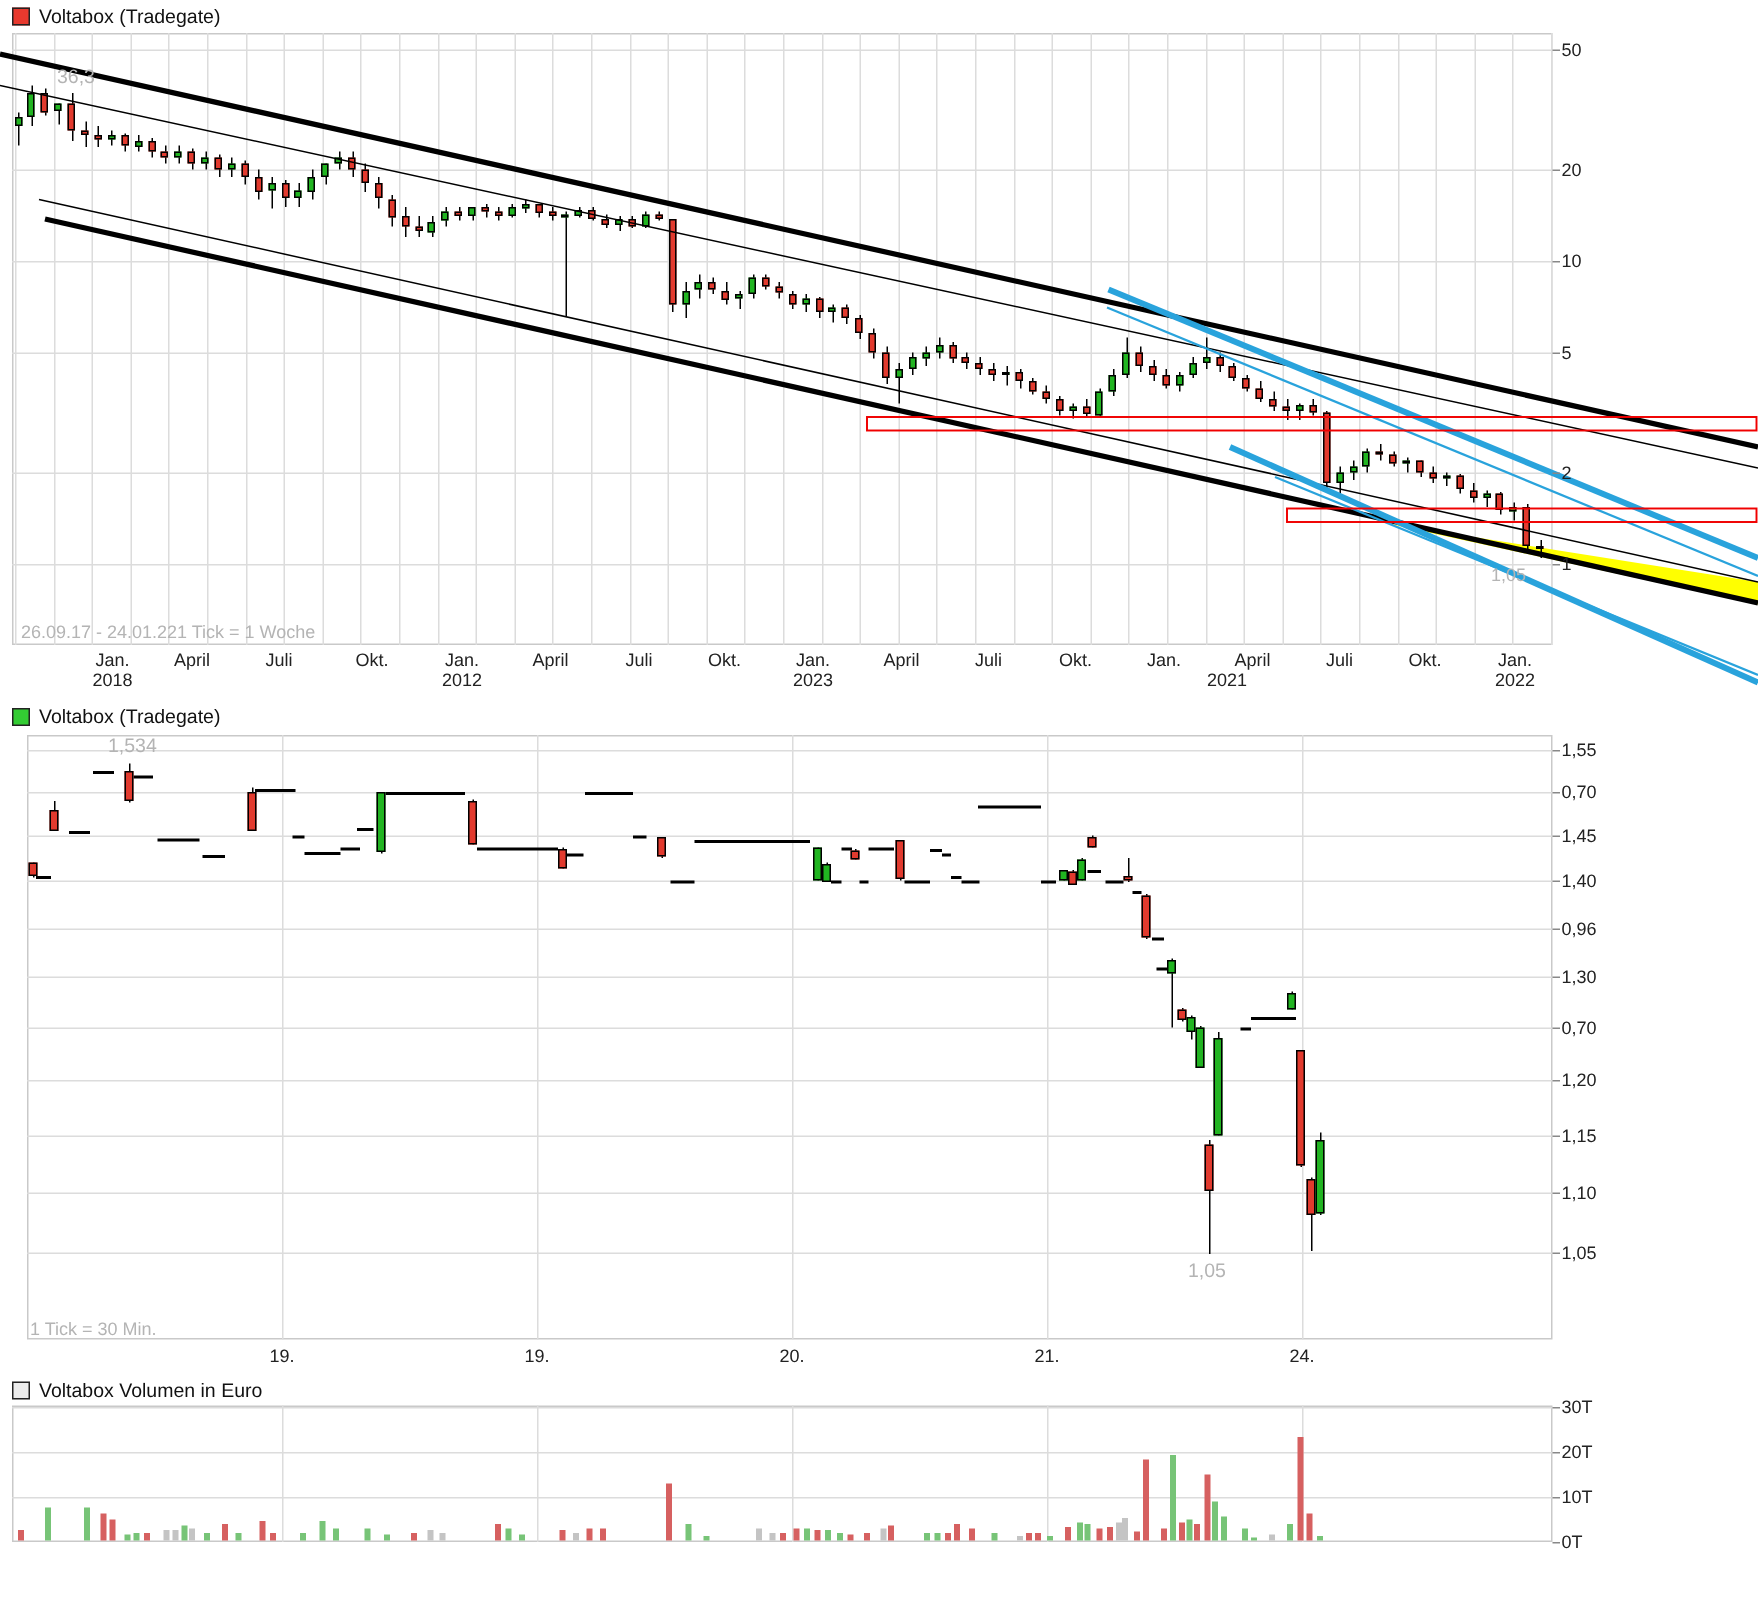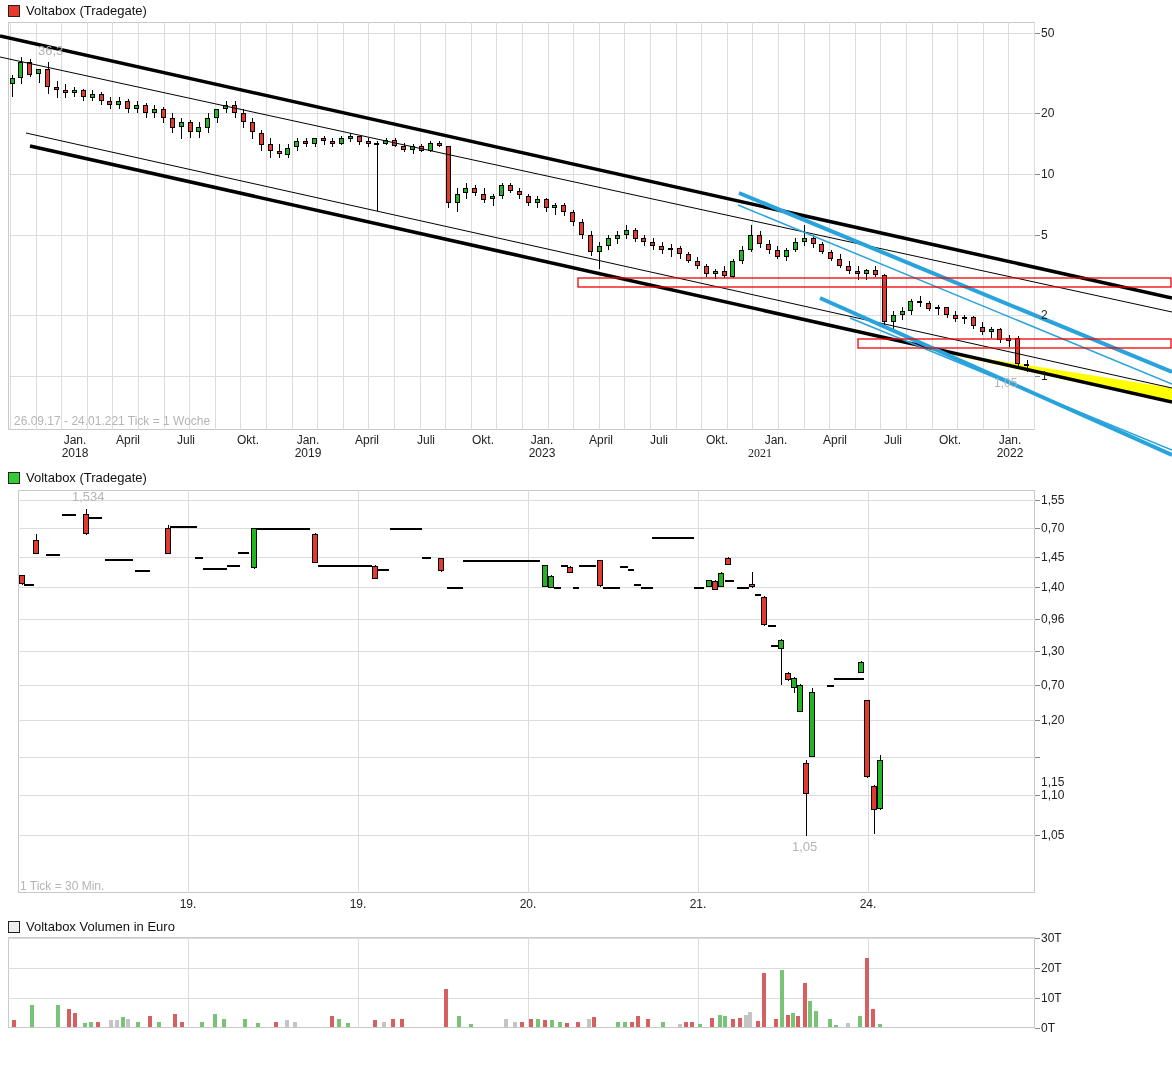--- a/index.html
+++ b/index.html
@@ -336,31 +336,31 @@
       <div class="wick" style="left: 1018px; top: 336px; width: 1px; height: 32px;"></div>
       <div class="body" style="left: 1015px; top: 338px; width: 5px; height: 26px; background: rgb(226, 58, 46);"></div>
       <div class="wick" style="left: 1027px; top: 360px; width: 1px; height: 12px;"></div>
       <div class="body" style="left: 1024px; top: 364px; width: 5px; height: 2px; background: rgb(226, 58, 46);"></div>
       <div class="xlab" style="left: 53px; top: 433px;">Jan.</div>
       <div class="xlab" style="left: 53px; top: 446px;">2018</div>
       <div class="xlab" style="left: 106px; top: 433px;">April</div>
       <div class="xlab" style="left: 164px; top: 433px;">Juli</div>
       <div class="xlab" style="left: 226px; top: 433px;">Okt.</div>
       <div class="xlab" style="left: 286px; top: 433px;">Jan.</div>
-      <div class="xlab" style="left: 286px; top: 446px;">2019</div>
+      <div class="xlab" style="left: 286px; top: 446px;">2012</div>
       <div class="xlab" style="left: 345px; top: 433px;">April</div>
       <div class="xlab" style="left: 404px; top: 433px;">Juli</div>
       <div class="xlab" style="left: 461px; top: 433px;">Okt.</div>
       <div class="xlab" style="left: 520px; top: 433px;">Jan.</div>
       <div class="xlab" style="left: 520px; top: 446px;">2023</div>
       <div class="xlab" style="left: 579px; top: 433px;">April</div>
       <div class="xlab" style="left: 637px; top: 433px;">Juli</div>
       <div class="xlab" style="left: 695px; top: 433px;">Okt.</div>
       <div class="xlab" style="left: 754px; top: 433px;">Jan.</div>
-      <div class="xlab" style="left: 738px; top: 446px; font-family: Liberation Serif, serif;">2021</div>
+      <div class="xlab" style="left: 796px; top: 446px;">2021</div>
       <div class="xlab" style="left: 813px; top: 433px;">April</div>
       <div class="xlab" style="left: 871px; top: 433px;">Juli</div>
       <div class="xlab" style="left: 928px; top: 433px;">Okt.</div>
       <div class="xlab" style="left: 988px; top: 433px;">Jan.</div>
       <div class="xlab" style="left: 988px; top: 446px;">2022</div>
       <div class="plot" style="left: 18px; top: 490px; width: 1017px; height: 403px;"></div>
       <div class="grid-v" style="left: 188px; top: 490px; width: 1px; height: 403px;"></div>
       <div class="grid-v" style="left: 358px; top: 490px; width: 1px; height: 403px;"></div>
       <div class="grid-v" style="left: 528px; top: 490px; width: 1px; height: 403px;"></div>
       <div class="grid-v" style="left: 698px; top: 490px; width: 1px; height: 403px;"></div>
@@ -383,21 +383,21 @@
       <div class="grid-h" style="left: 18px; top: 651px; width: 1017px; height: 1px;"></div>
       <div class="ylab" style="left: 1041px; top: 644px;">1,30</div>
       <div class="tick" style="left: 1035px; top: 651px; width: 5px; height: 1px;"></div>
       <div class="grid-h" style="left: 18px; top: 685px; width: 1017px; height: 1px;"></div>
       <div class="ylab" style="left: 1041px; top: 678px;">0,70</div>
       <div class="tick" style="left: 1035px; top: 685px; width: 5px; height: 1px;"></div>
       <div class="grid-h" style="left: 18px; top: 720px; width: 1017px; height: 1px;"></div>
       <div class="ylab" style="left: 1041px; top: 713px;">1,20</div>
       <div class="tick" style="left: 1035px; top: 720px; width: 5px; height: 1px;"></div>
       <div class="grid-h" style="left: 18px; top: 757px; width: 1017px; height: 1px;"></div>
-      <div class="ylab" style="left: 1041px; top: 750px; margin-top: 25px;">1,15</div>
+      <div class="ylab" style="left: 1041px; top: 750px;">1,15</div>
       <div class="tick" style="left: 1035px; top: 757px; width: 5px; height: 1px;"></div>
       <div class="grid-h" style="left: 18px; top: 795px; width: 1017px; height: 1px;"></div>
       <div class="ylab" style="left: 1041px; top: 788px;">1,10</div>
       <div class="tick" style="left: 1035px; top: 795px; width: 5px; height: 1px;"></div>
       <div class="grid-h" style="left: 18px; top: 835px; width: 1017px; height: 1px;"></div>
       <div class="ylab" style="left: 1041px; top: 828px;">1,05</div>
       <div class="tick" style="left: 1035px; top: 835px; width: 5px; height: 1px;"></div>
       <div class="dash" style="left: 24px; top: 584px; width: 10px;"></div>
       <div class="dash" style="left: 46px; top: 554px; width: 14px;"></div>
       <div class="dash" style="left: 62px; top: 514px; width: 14px;"></div>

